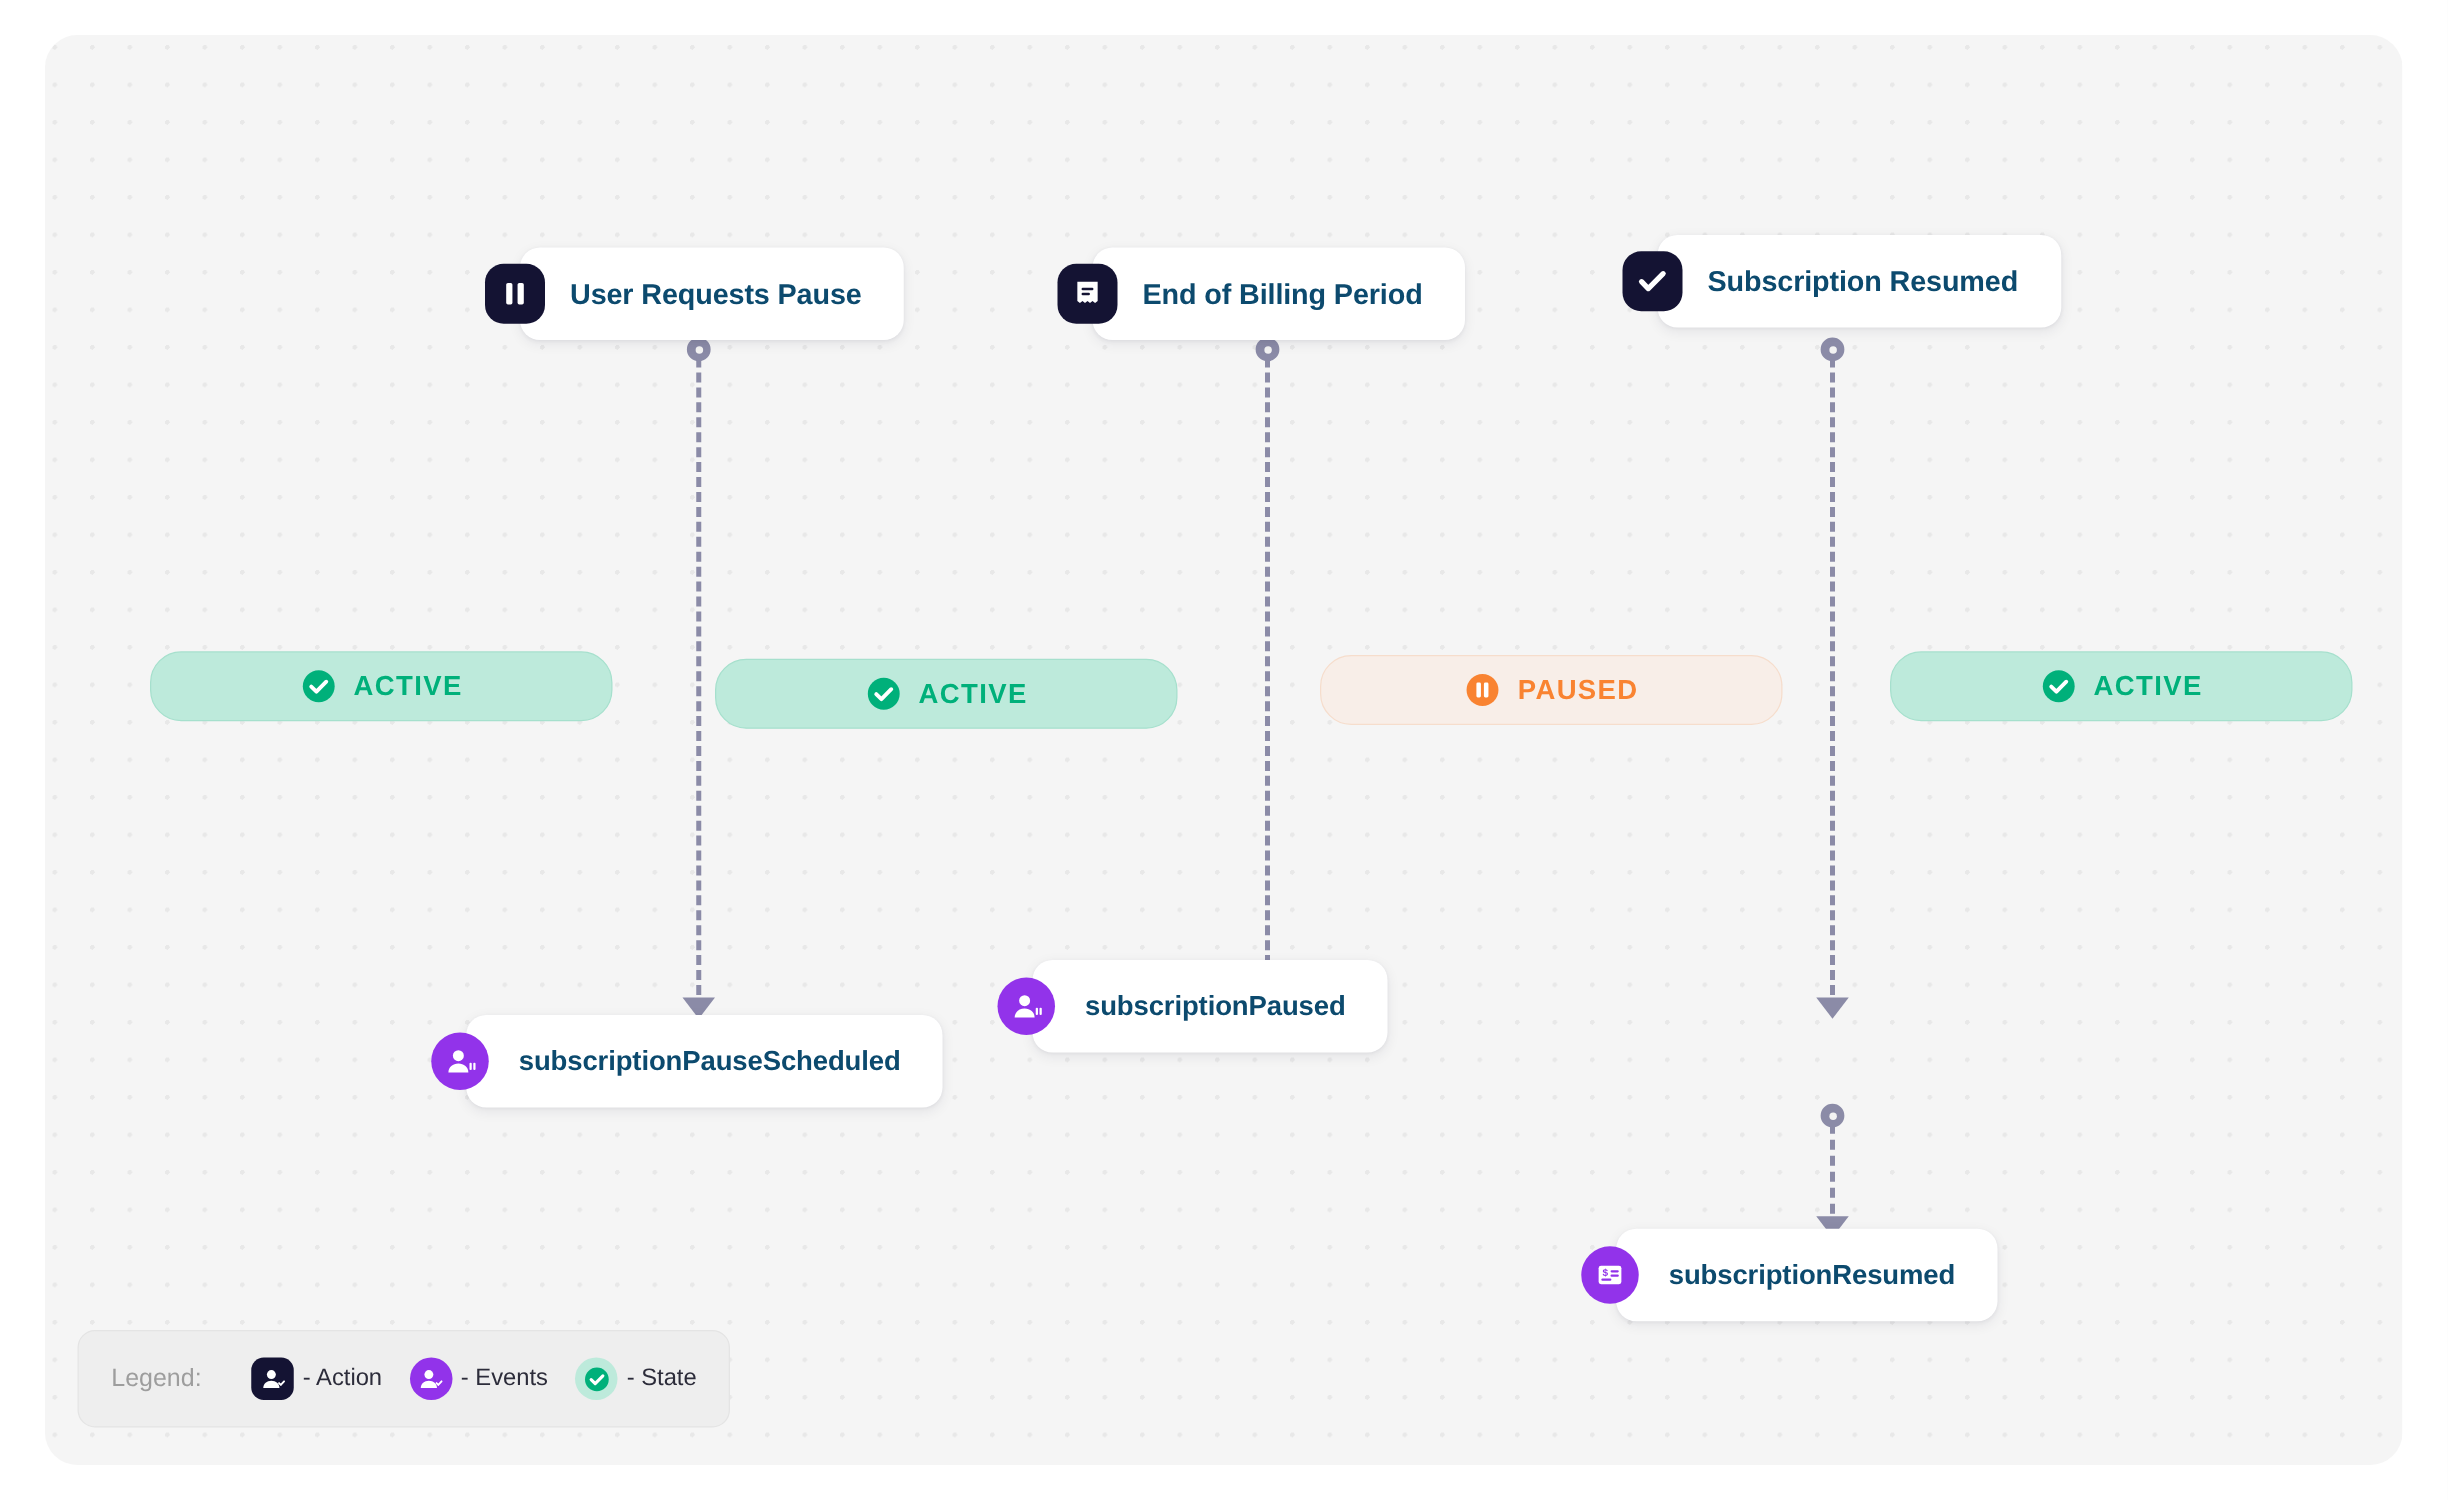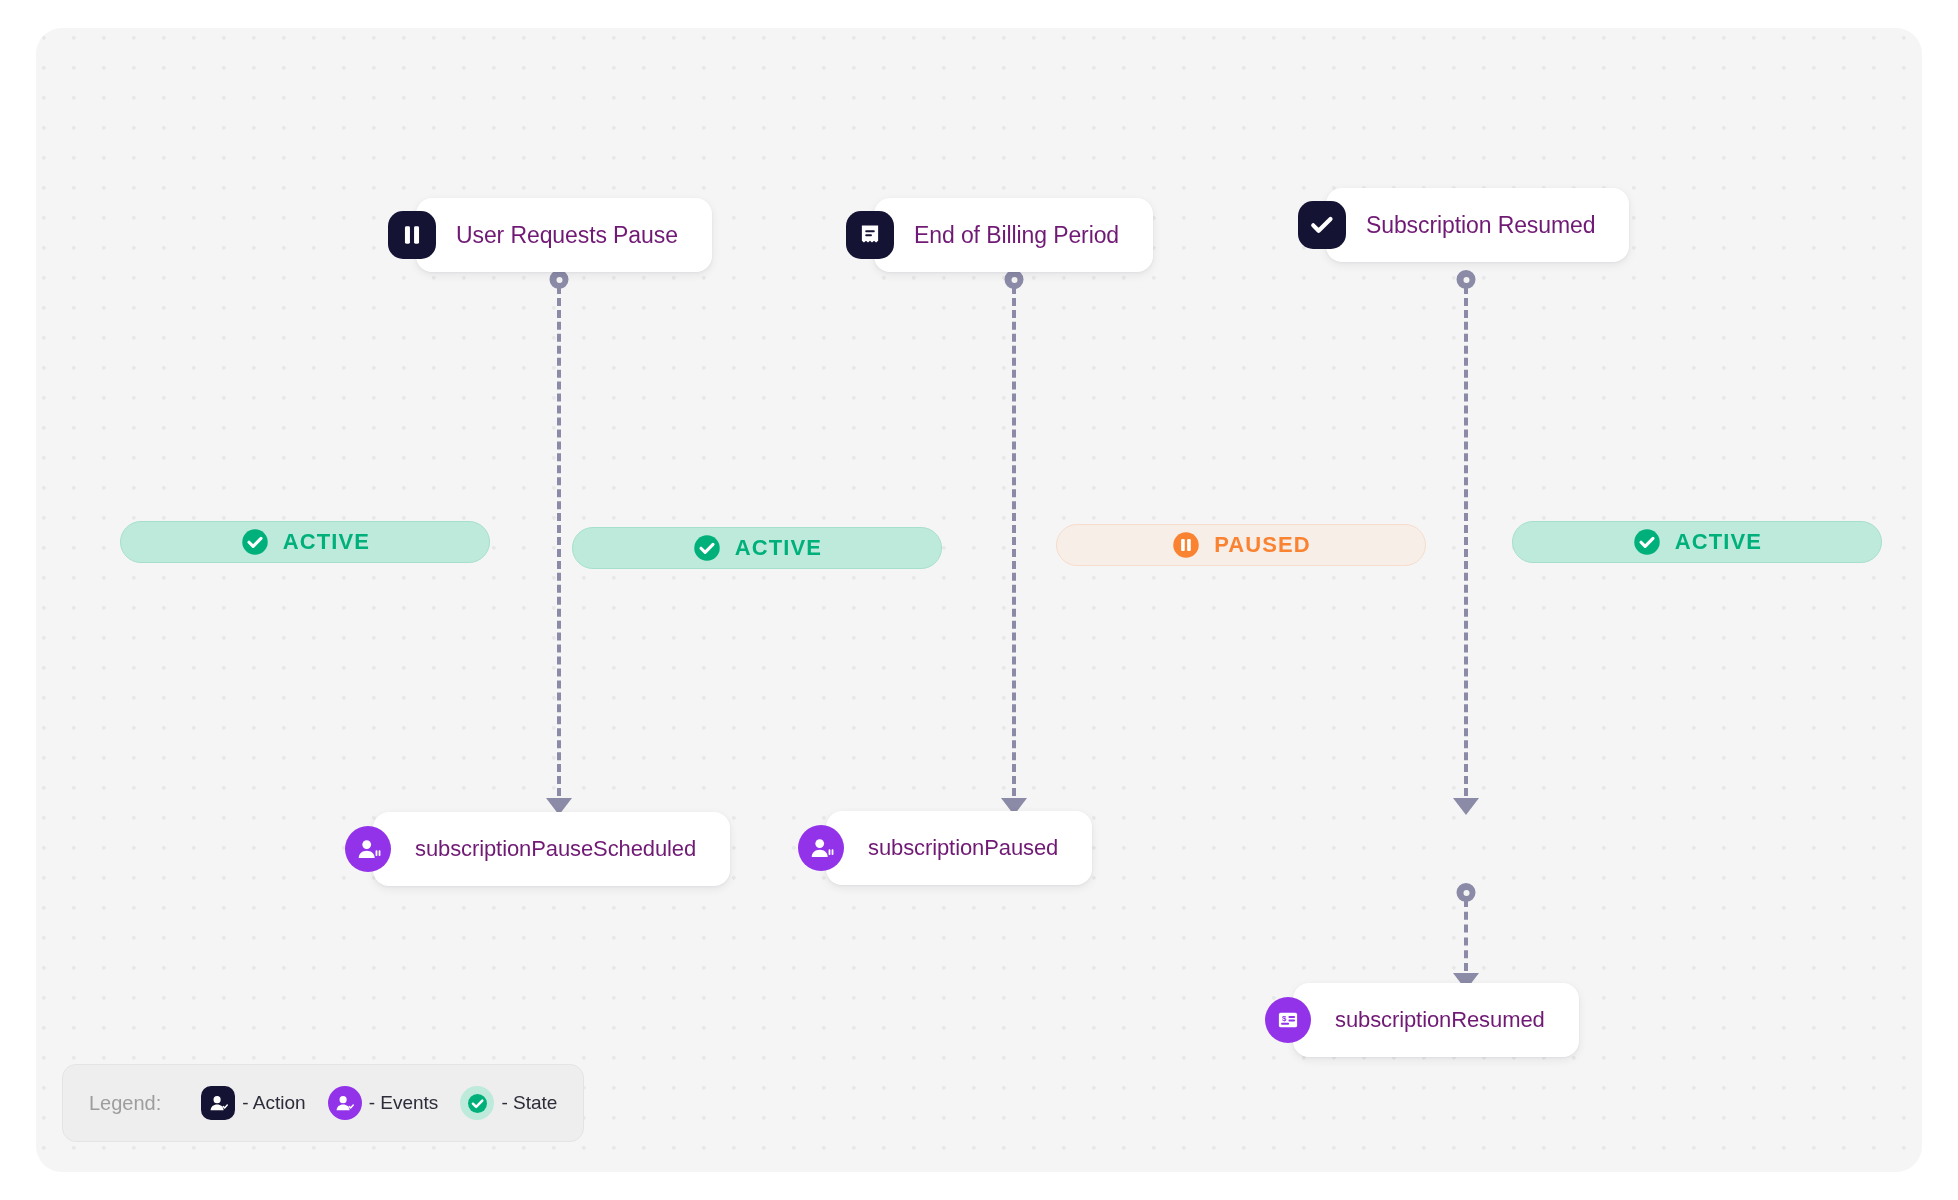--- a/index.html
+++ b/index.html
@@ -31,22 +31,22 @@
     border-radius: 16px;
     box-shadow: 0 3px 10px rgba(25,25,60,0.07), 0 1px 3px rgba(25,25,60,0.05);
     padding-right: 34px;
   }
   .node .badge {
     position: absolute;
     left: -28px;
     display: flex; align-items: center; justify-content: center;
   }
   .node .label {
-    font-weight: normal;
-    color: #701a75;
+    font-weight: bold;
+    color: #0c4a6e;
     white-space: nowrap;
     letter-spacing: -0.1px;
   }
 
   
   .action { }
   .action .badge {
     width: 48px; height: 48px;
     background: #141333;
     border-radius: 15px;
@@ -58,21 +58,21 @@
     width: 46px; height: 46px;
     background: #9233ea;
     border-radius: 50%;
   }
   .event .label { font-size: 22px; margin-left: 42px; }
 
   
   .pill {
     position: absolute;
     display: flex; align-items: center; justify-content: center;
-    height: 42px;
+    height: 56px;
     border-radius: 25px;
     gap: 13px;
   }
   .pill .pill-icon { display: flex; align-items: center; justify-content: center; }
   .pill .pill-label {
     font-size: 22px; font-weight: bold; letter-spacing: 1.1px;
   }
   .pill.active {
     background: #bdeadb; border: 1px solid #a6e0cd;
   }
@@ -250,21 +250,21 @@
       <svg width="27" height="27" viewBox="0 0 24 24">
         <circle cx="10.4" cy="7.6" r="3.9" fill="#fff"></circle>
         <path d="M3.3 19.6c0-3.9 3.2-6.4 7.1-6.4s7.1 2.5 7.1 6.4z" fill="#fff"></path>
         <rect x="18.3" y="12.6" width="1.6" height="5.2" rx="0.7" fill="#fff"></rect>
         <rect x="21" y="12.6" width="1.6" height="5.2" rx="0.7" fill="#fff"></rect>
       </svg>
     </span>
     <span class="label">subscriptionPauseScheduled</span>
   </div>
 
-  <div class="node event" style="left:790px; top:783px;">
+  <div class="node event" style="left:790px; top:740px;">
     <span class="badge">
       <svg width="27" height="27" viewBox="0 0 24 24">
         <circle cx="10.4" cy="7.6" r="3.9" fill="#fff"></circle>
         <path d="M3.3 19.6c0-3.9 3.2-6.4 7.1-6.4s7.1 2.5 7.1 6.4z" fill="#fff"></path>
         <rect x="18.3" y="12.6" width="1.6" height="5.2" rx="0.7" fill="#fff"></rect>
         <rect x="21" y="12.6" width="1.6" height="5.2" rx="0.7" fill="#fff"></rect>
       </svg>
     </span>
     <span class="label">subscriptionPaused</span>
   </div>

